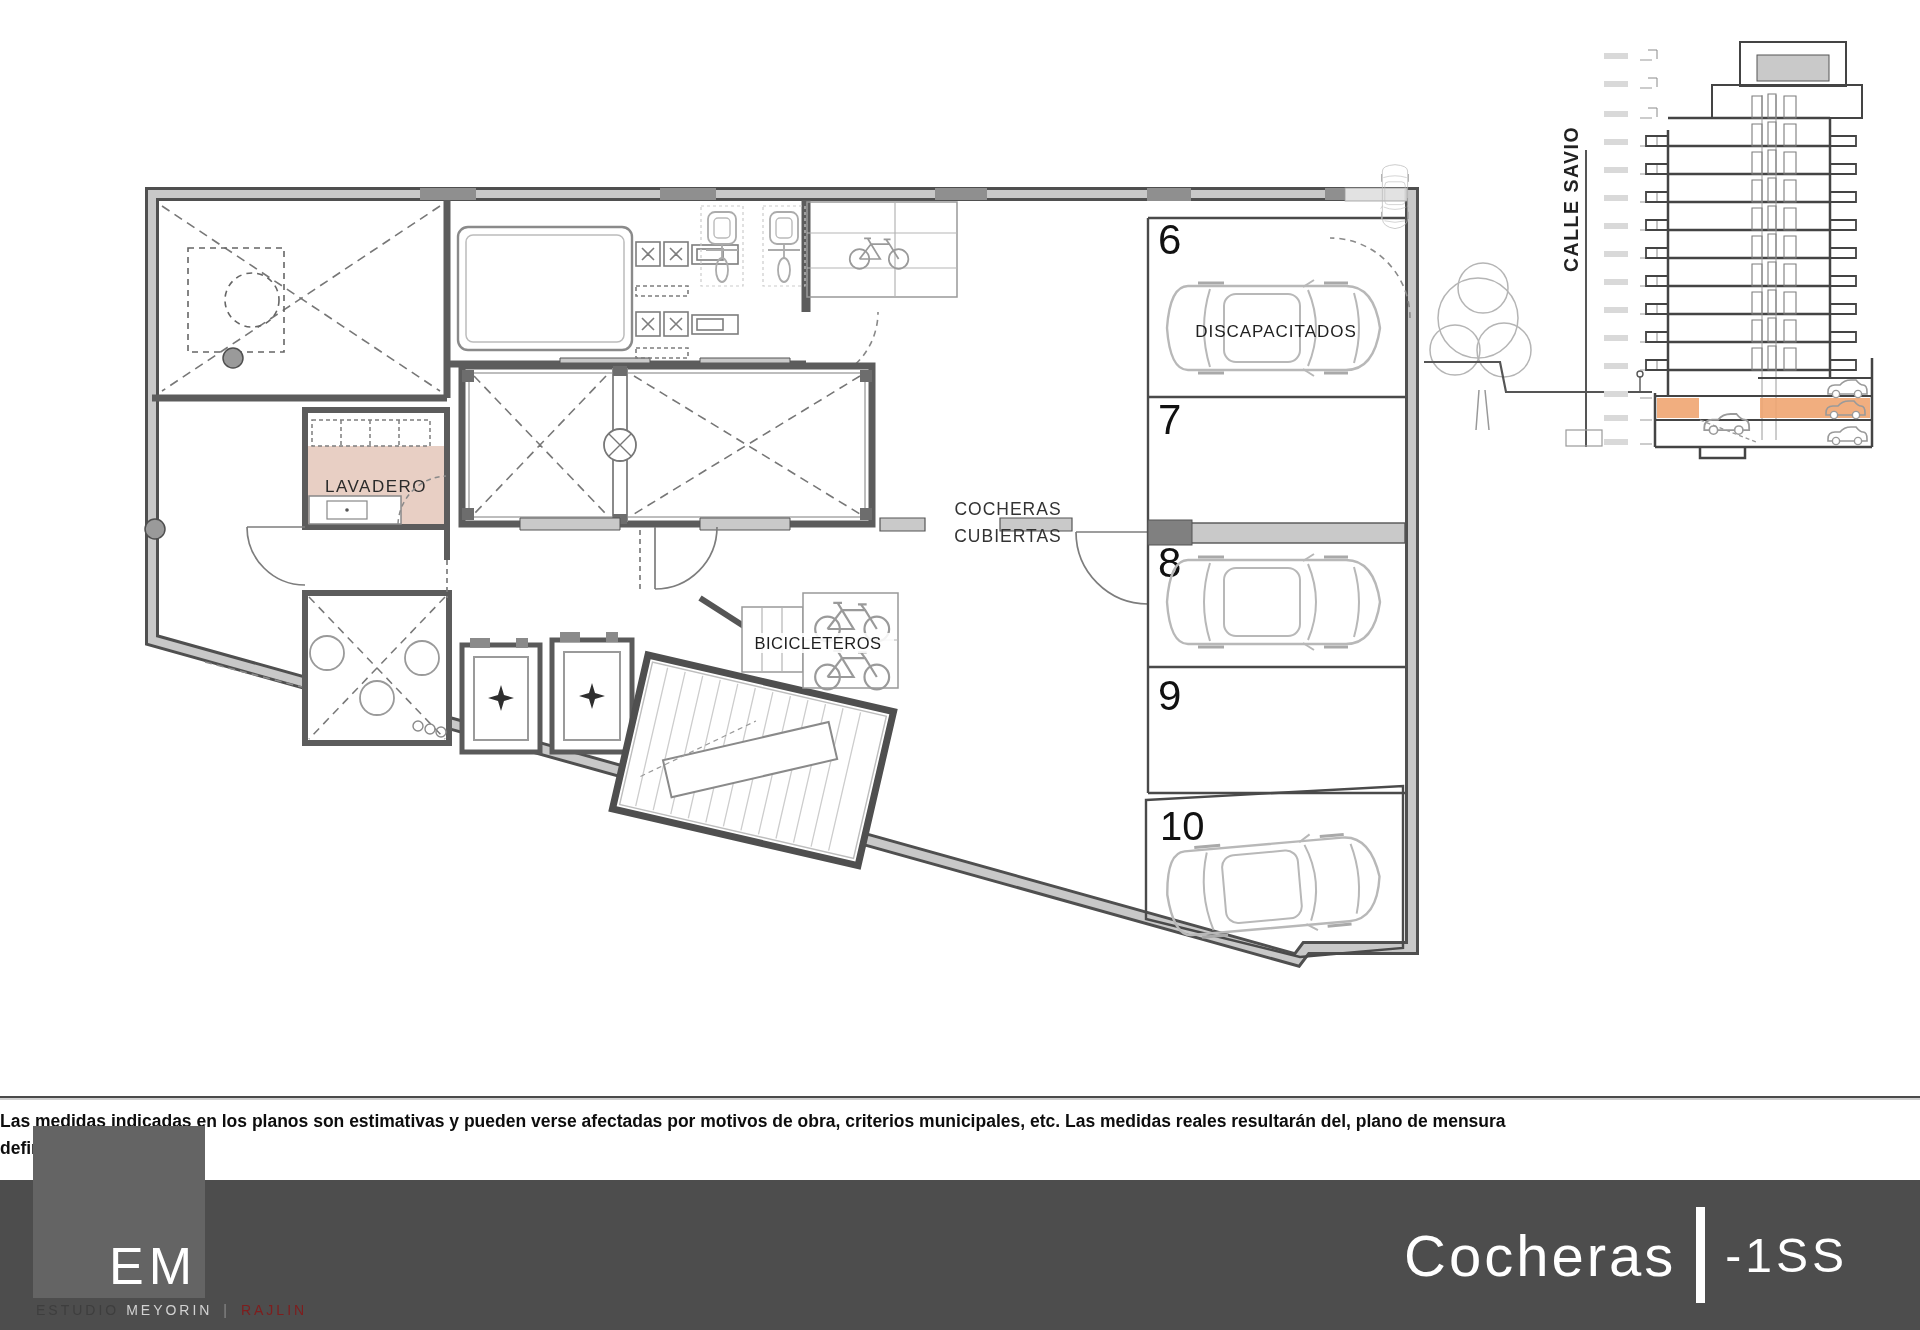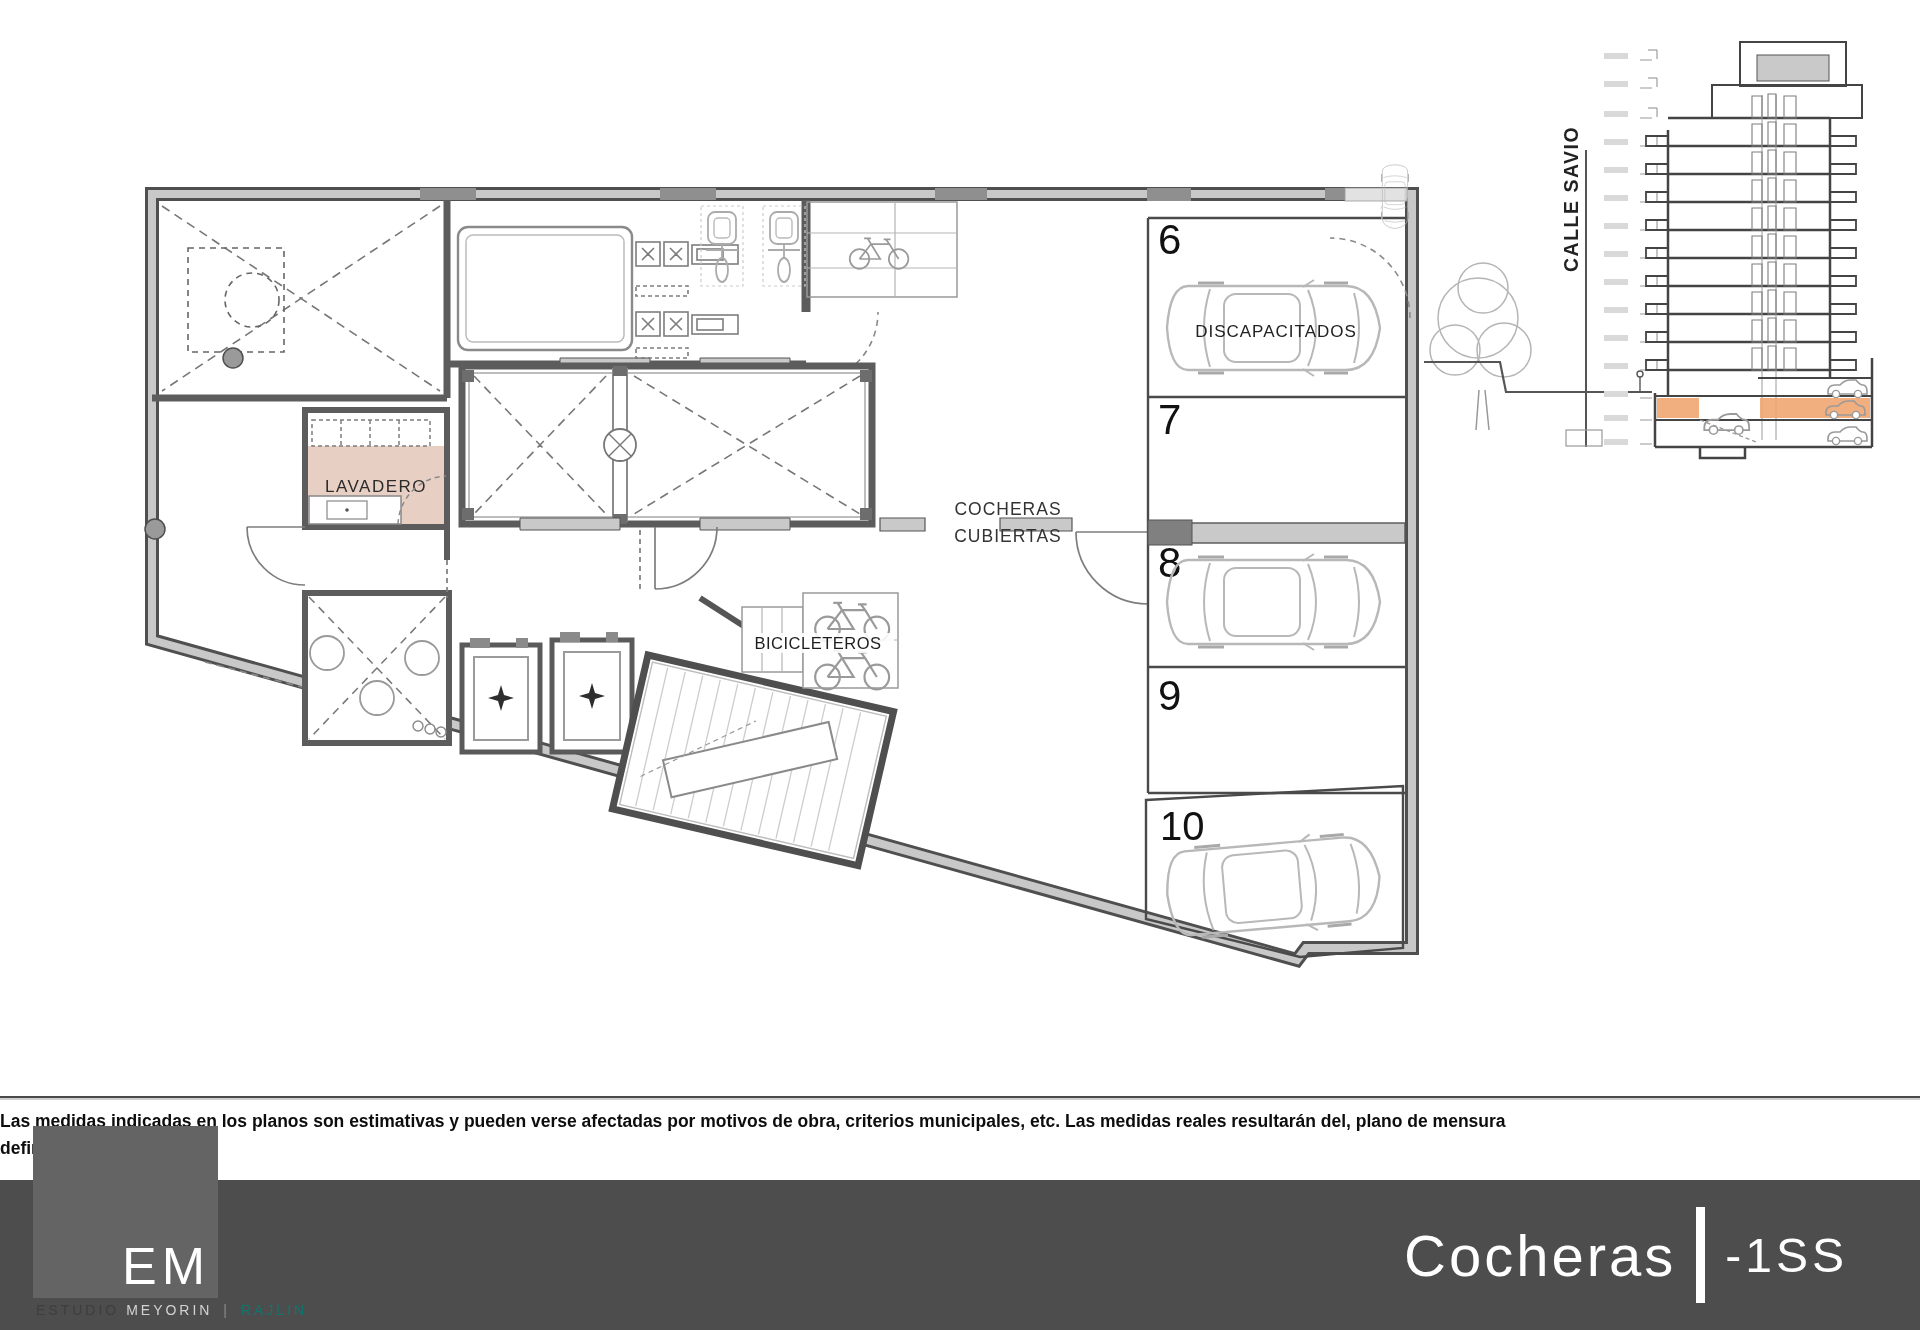--- a/index.html
+++ b/index.html
@@ -2,27 +2,27 @@
 <html><head>
 <meta charset="utf-8">
 <style>
   html,body{margin:0;padding:0;background:#ffffff;}
   body{font-family:"Liberation Sans", sans-serif;}
   .stage{position:relative;width:1920px;height:1330px;background:#ffffff;overflow:hidden;}
   .plan-svg{position:absolute;left:0;top:0;}
   .rule{position:absolute;left:0;top:1096px;width:1920px;height:2px;background:#4a4a4a;box-shadow:0 2px 0 #cfcfcf;}
   .disclaimer{position:absolute;left:0;top:1108px;width:1564px;text-align:left;color:#0d0d0d;font-size:17.5px;line-height:27px;font-weight:bold;}
   .footer-bar{position:absolute;left:0;top:1180px;width:1920px;height:150px;background:#4d4d4d;}
-  .logo-square{position:absolute;left:33px;top:1126px;width:172px;height:172px;background:#646464;padding-left:13px;}
+  .logo-square{position:absolute;left:33px;top:1126px;width:172px;height:172px;background:#646464;}
   .logo-mono{position:absolute;right:8px;bottom:2px;color:#ffffff;font-size:52px;letter-spacing:5px;font-weight:400;}
   .logo-sub{position:absolute;left:36px;top:1302px;font-size:14px;letter-spacing:3px;white-space:nowrap;}
   .logo-sub .w1{color:#3e3e3e;}
   .logo-sub .w2{color:#d2d2d2;}
   .logo-sub .sep{color:#8a8a8a;padding:0 4px;}
-  .logo-sub .w3{color:#0f766e;}
+  .logo-sub .w3{color:#7f1d1d;}
   .footer-title{position:absolute;right:72px;top:1180px;height:150px;display:flex;align-items:center;gap:20px;}
   .footer-title .title{color:#ffffff;font-size:58px;letter-spacing:3px;font-weight:400;}
   .footer-title .divider{width:9px;height:96px;background:#ffffff;}
   .footer-title .level{color:#ffffff;font-size:48px;letter-spacing:4px;font-weight:400;}
   text{font-family:"Liberation Sans", sans-serif;}
 </style>
 </head>
 <body>
 
 <div class="stage">

